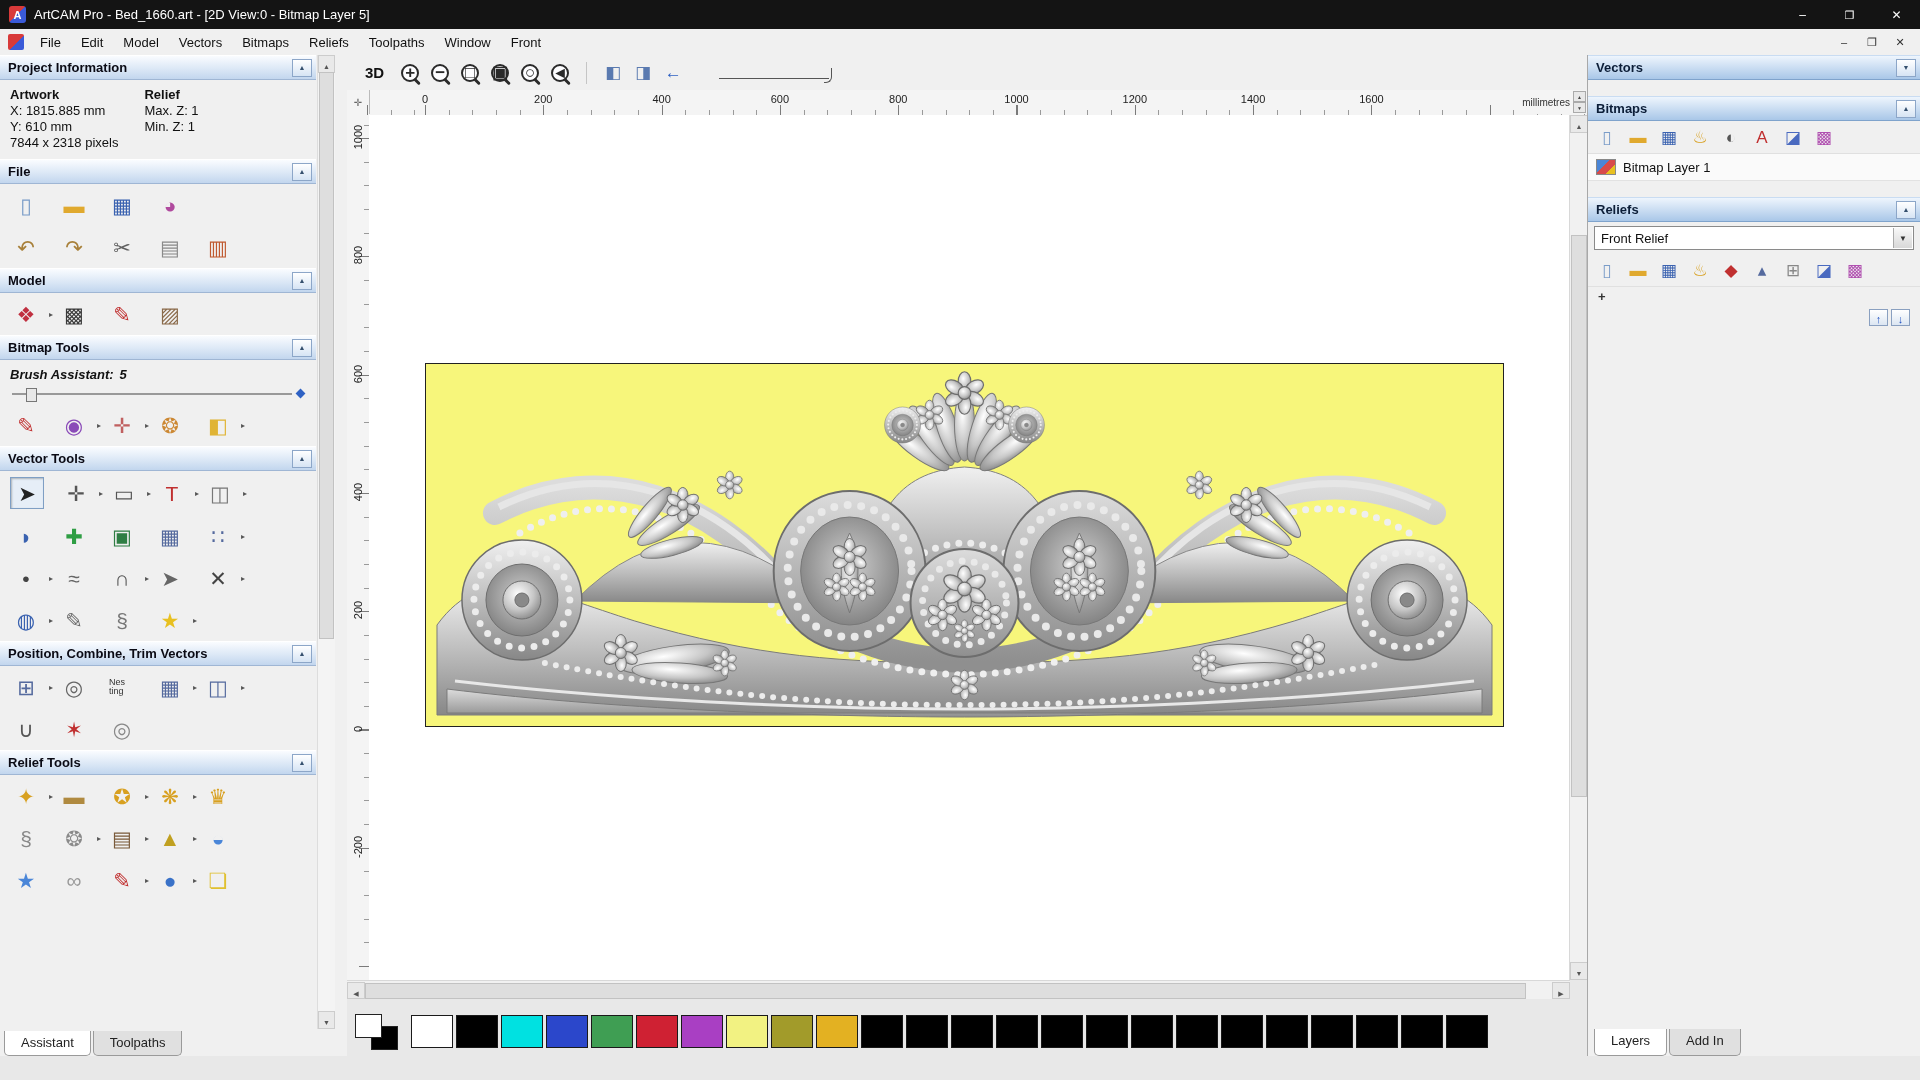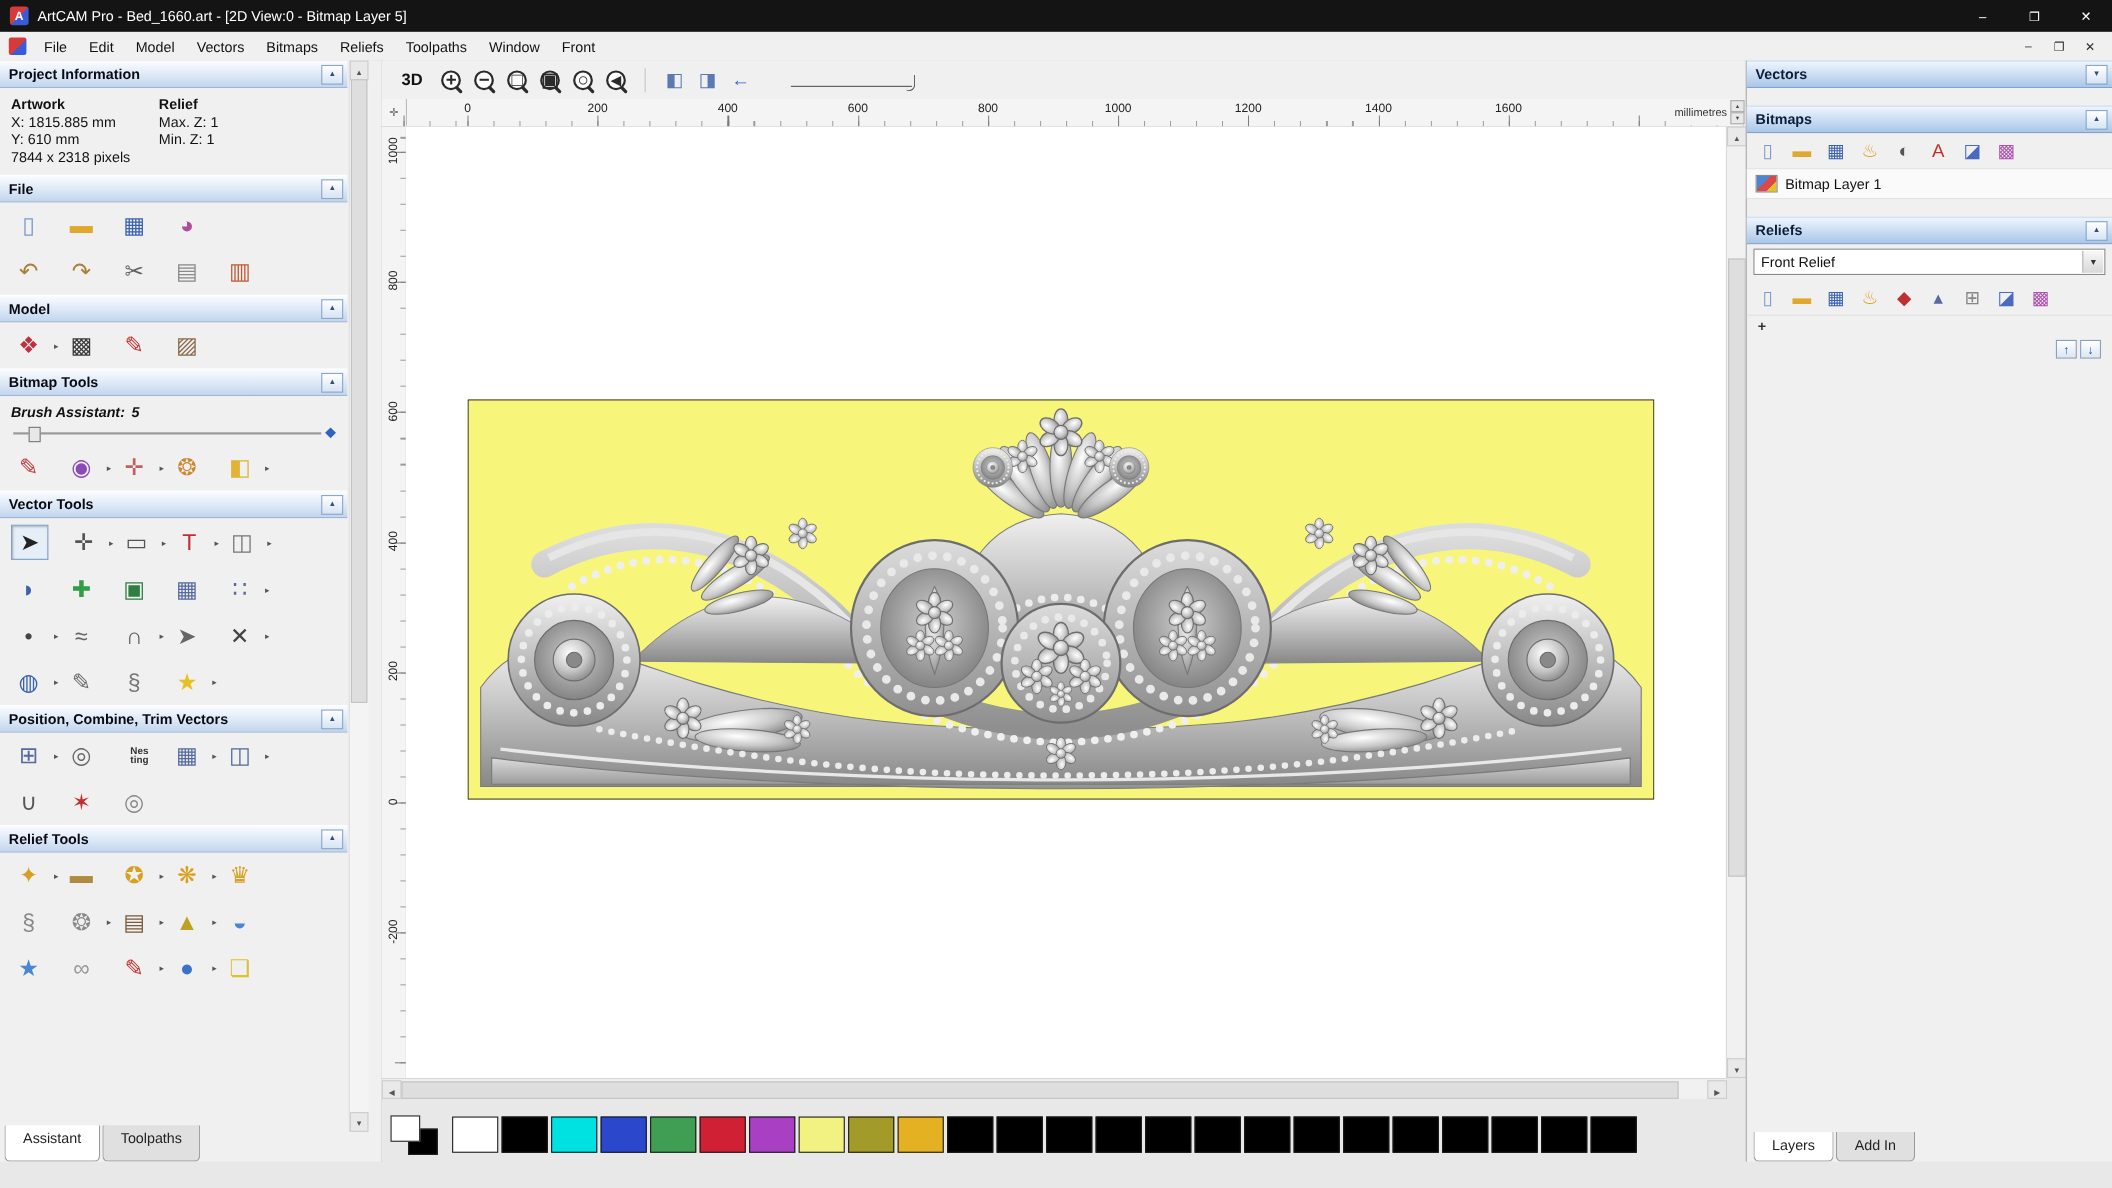--- a/index.html
+++ b/index.html
@@ -19,21 +19,21 @@
   .menubar{position:absolute;top:29px;left:0;right:0;height:26px;background:#f0f0f0;border-bottom:1px solid #d9d9d9;display:flex;align-items:center;}
   .mdi-icon{width:16px;height:16px;margin:0 6px 0 8px;border-radius:2px;background:linear-gradient(135deg,#d83a3a 0 55%,#3a5ad8 55% 100%);}
   .menu-items{display:flex;}
   .menu-item{padding:4px 10px;font-size:13px;color:#111;}
   .mdi-controls{margin-left:auto;display:flex;margin-right:6px;}
   .mdi-btn{width:28px;height:20px;display:flex;align-items:center;justify-content:center;font-size:11px;color:#333;}
 
   
   .tool-icon{position:relative;width:32px;height:30px;display:flex;align-items:center;justify-content:center;}
   .tool-icon .glyph{font-size:21px;line-height:1;}
-  .tool-icon .glyph.small{font-size:9px;font-weight:bold;white-space:normal;width:26px;line-height:9px;text-align:right;}
+  .tool-icon .glyph.small{font-size:9px;font-weight:normal;white-space:normal;width:26px;line-height:9px;text-align:left;}
   .tool-icon .fly{position:absolute;right:-11px;top:11px;font-size:8px;color:#555;}
   .tool-icon.active{background:#e6eef7;border:1px solid #7f9fc4;box-shadow:inset 1px 1px 2px rgba(0,0,0,.25);}
   .tool-icon.mag .glyph{width:14px;height:14px;border:2px solid #2a2a2a;border-radius:50%;font-size:11px;font-weight:bold;display:flex;align-items:center;justify-content:center;color:#2a2a2a;background:#fdfdff;}
   .tool-icon.mag::after{content:'';position:absolute;right:3px;bottom:3px;width:8px;height:3px;background:#2a2a2a;border-radius:2px;transform:rotate(45deg);}
 
   
   .left-panel{position:absolute;top:55px;left:0;width:347px;bottom:24px;background:#f0f0f0;border-right:1px solid #a8a8a8;}
   .lp-content{position:absolute;left:0;top:0;width:316px;bottom:27px;overflow:hidden;}
   .section-header{height:23px;display:flex;align-items:center;padding:0 4px 0 8px;background:linear-gradient(180deg,#fafcff 0%,#dce8f6 55%,#c2d6ee 100%);border-top:1px solid #fff;border-bottom:1px solid #9fb6d4;font-weight:bold;font-size:13px;color:#0a0a14;}
   .collapse-btn{margin-left:auto;width:18px;height:16px;border:1px solid #8ca6c8;background:linear-gradient(#fff,#d6e4f4);display:flex;align-items:center;justify-content:center;}
@@ -50,21 +50,21 @@
   .slider-dot{position:absolute;right:0;top:4px;width:7px;height:7px;background:#2f62c4;transform:rotate(45deg);}
   .lp-scrollbar{position:absolute;top:0;right:12px;width:17px;bottom:27px;background:#f4f4f4;border-left:1px solid #ddd;}
   .sb-btn{background:#e9e9e9;border:1px solid #ccc;display:flex;align-items:center;justify-content:center;color:#555;}
   .lp-scrollbar .sb-btn{position:absolute;left:0;right:0;height:16px;}
   .sb-btn.up{top:0;}  .sb-btn.down{bottom:0;}
   .sb-up::before{content:'▲';font-size:7px;}
   .sb-dn::before{content:'▼';font-size:7px;}
   .sb-lt::before{content: '◀';font-size:7px;}
   .sb-rt::before{content:'▶';font-size:7px;}
   .lp-scrollbar .sb-thumb{position:absolute;left:1px;right:1px;top:17px;height:58%;background:#dedede;border:1px solid #c2c2c2;}
-  .lp-tabs{position:absolute;left:4px;bottom:0;height:33px;display:flex;gap:2px;}
+  .lp-tabs{position:absolute;left:4px;bottom:0;height:33px;display:flex;gap:2px;align-items:flex-end;}
   .tab{padding:4px 16px 5px;font-size:13px;background:#e0e0e0;border:1px solid #9a9a9a;border-top:none;border-radius:0 0 5px 5px;color:#222;}
   .tab.active{background:#fff;}
 
   
   .main{position:absolute;top:55px;left:347px;right:332px;bottom:24px;background:#e8e8e8;}
   .main-toolbar{position:absolute;top:0;left:0;right:0;height:35px;background:#f0f0f0;border-bottom:1px solid #d5d5d5;display:flex;align-items:center;padding-left:10px;column-gap:4px;}
   .btn-3d{font-family:"Liberation Sans",sans-serif;font-weight:bold;font-size:15px;background:none;border:none;padding:2px 8px;color:#111;}
   .tb-group{display:flex;column-gap:2px;}
   .main-toolbar .tool-icon{width:28px;height:26px;}
   .main-toolbar .tool-icon .glyph{font-size:17px;}

